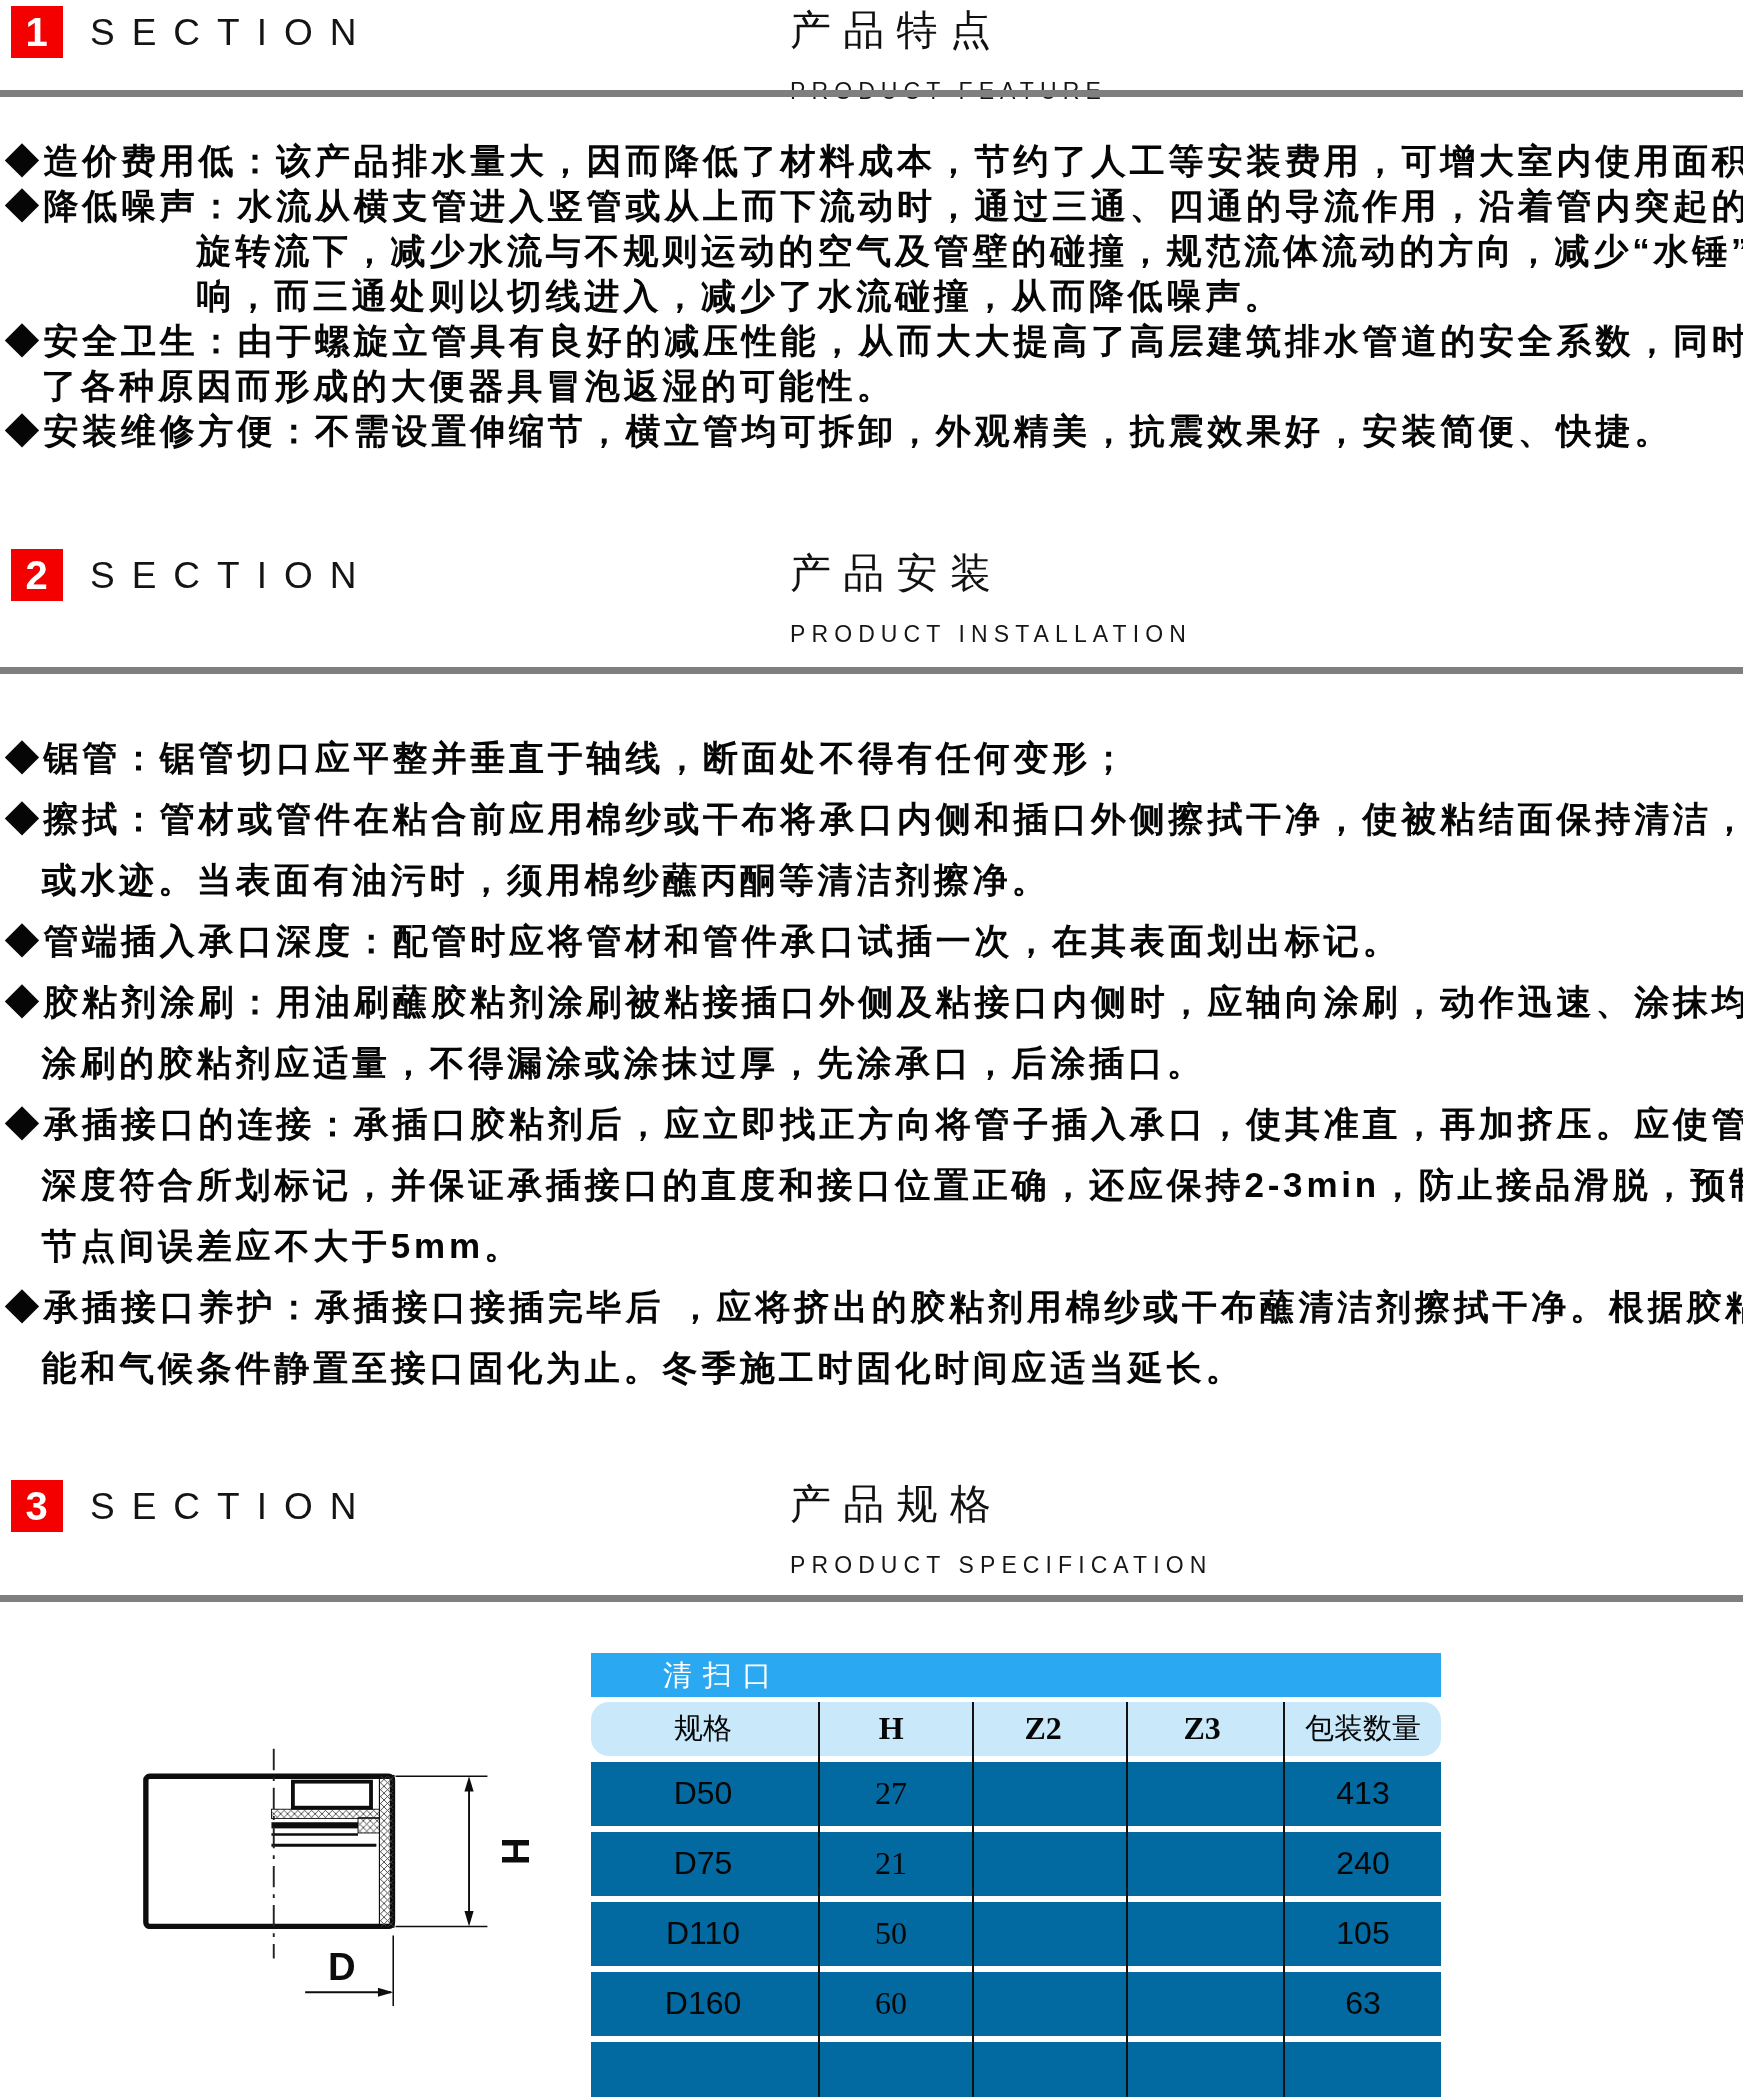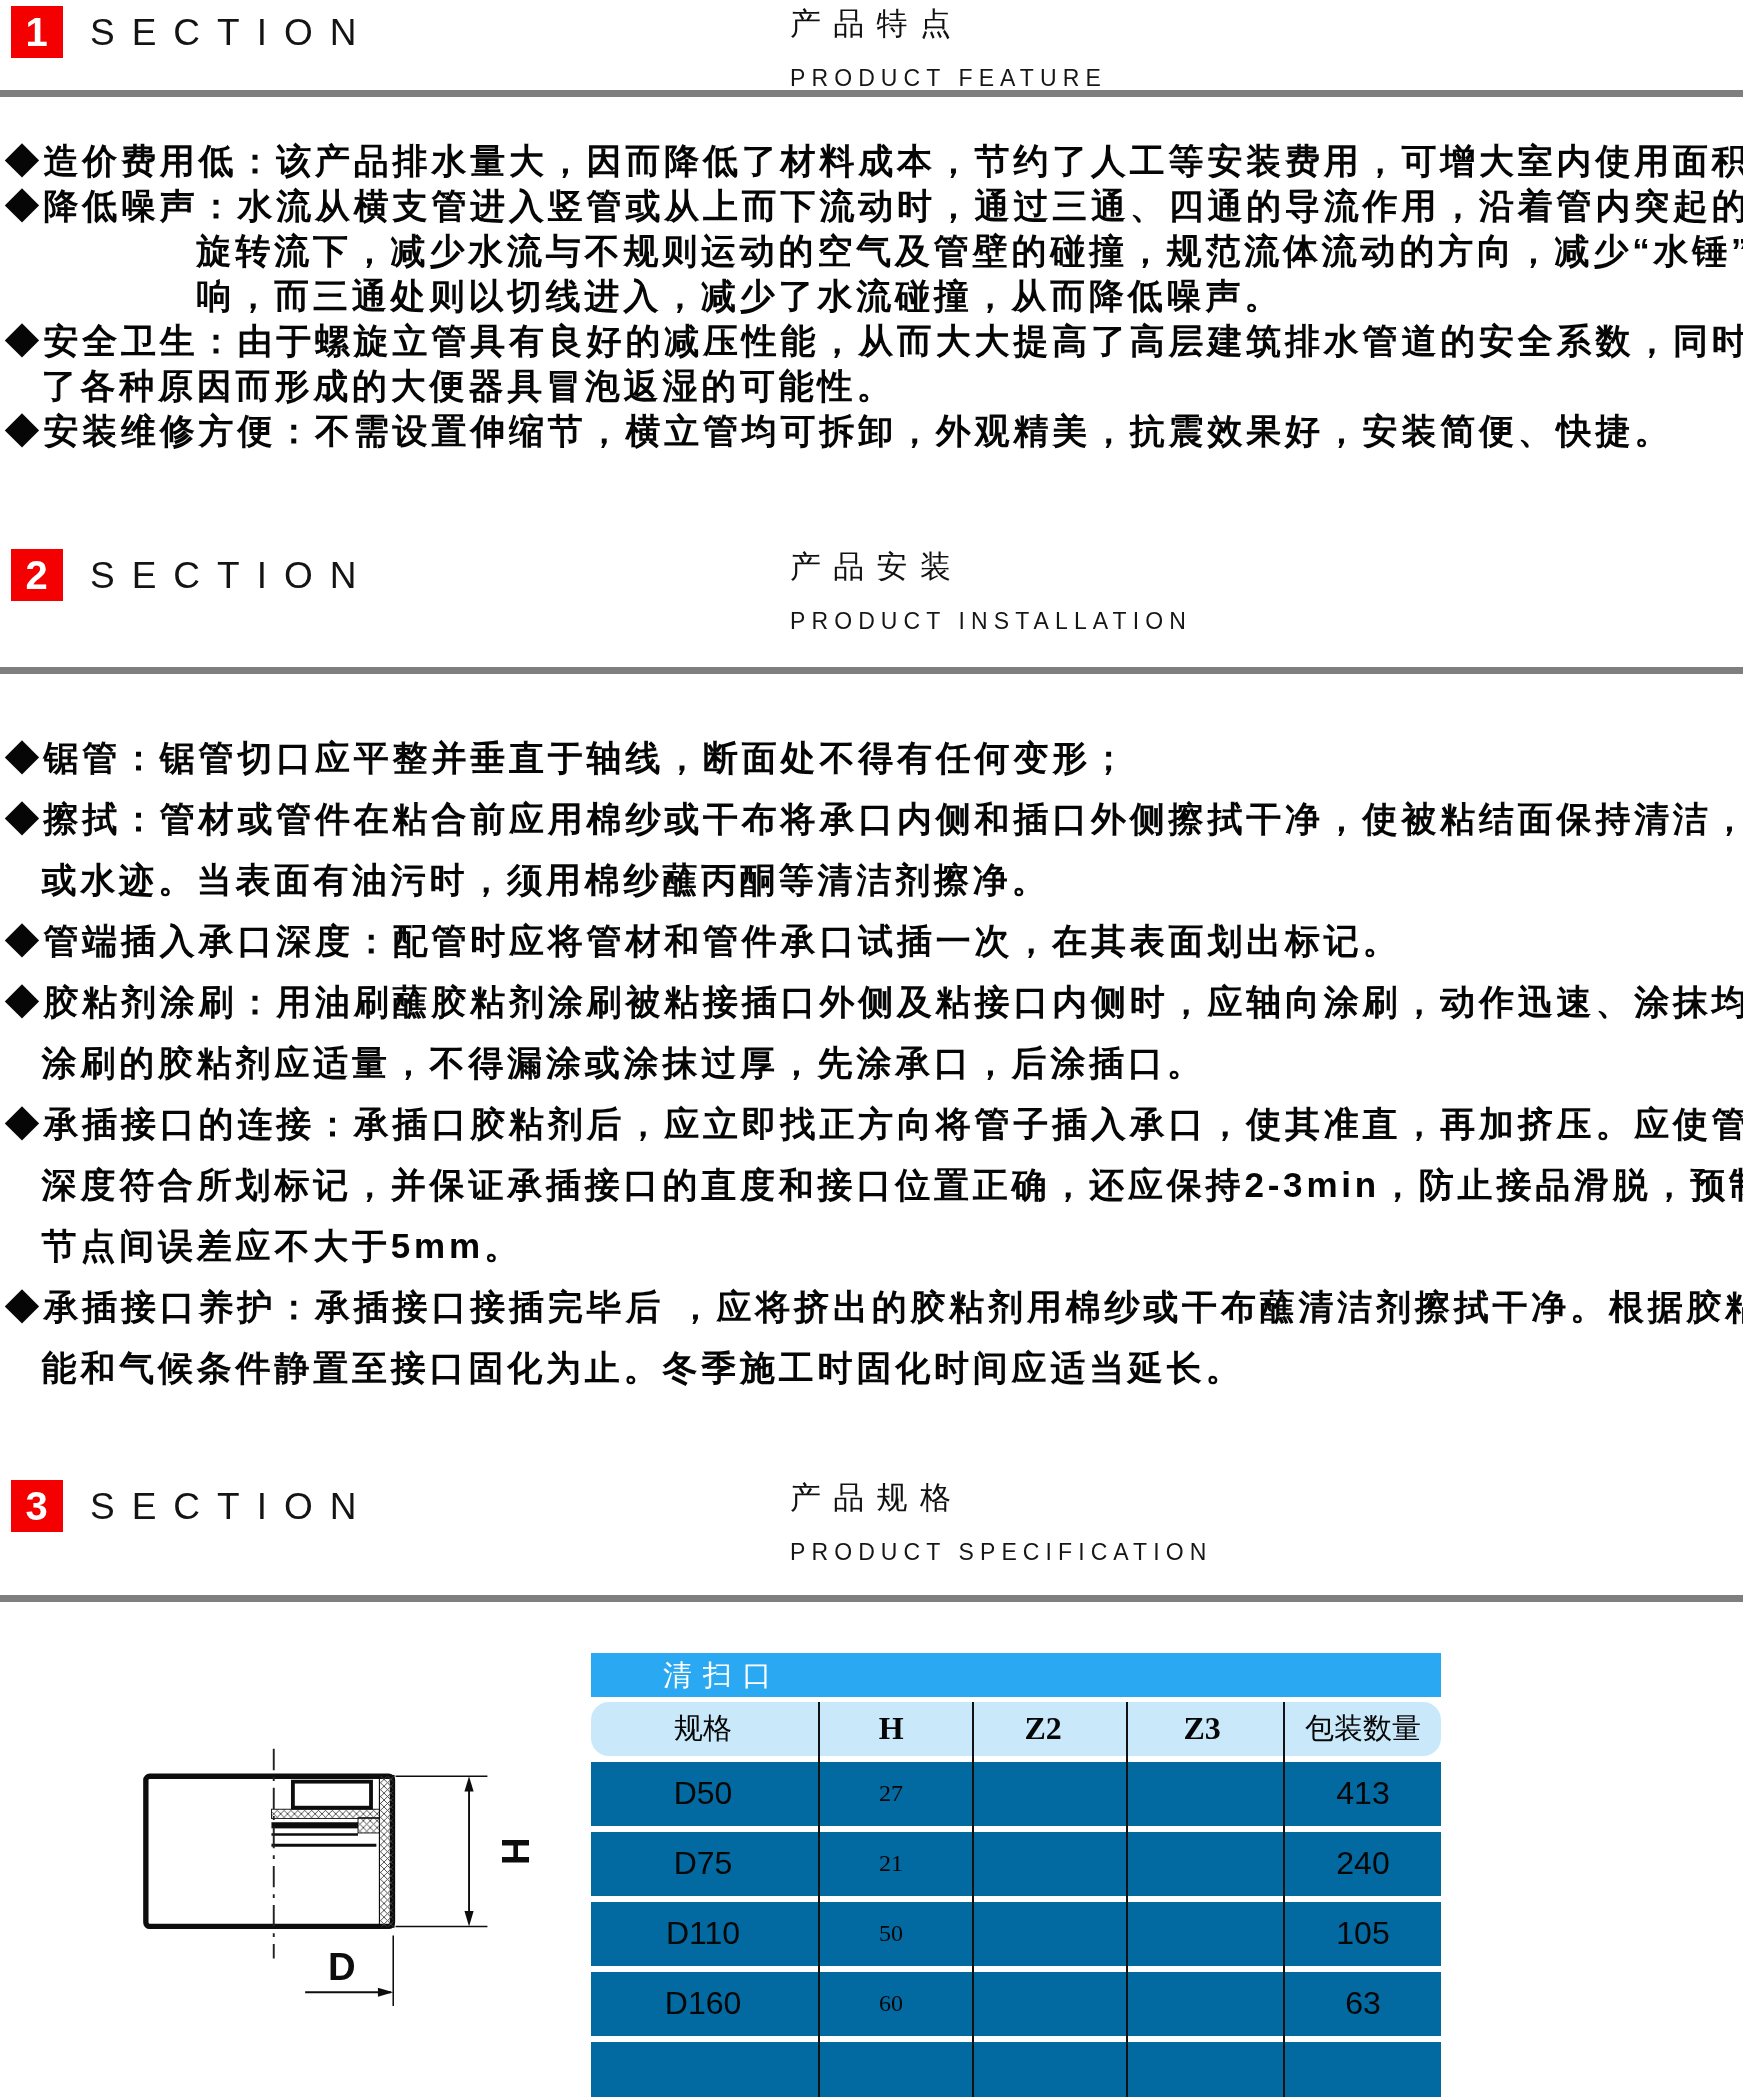--- a/index.html
+++ b/index.html
@@ -12,42 +12,42 @@
   .numbox{
     position:absolute; left:10.7px; top:0; width:52px; height:52px;
     background:#f40000; color:#ffffff; font-size:40px; font-weight:bold;
     display:flex; align-items:center; justify-content:center;
   }
   .sec-label{
     position:absolute; left:90px; top:6.1px; font-size:37px; letter-spacing:17px;
     color:#141414; white-space:nowrap;text-align:right;
   }
   .titleblock{position:absolute; left:790px; top:-3.1px; white-space:nowrap;}
-  .cn-title{font-size:31px; letter-spacing:12.3px; color:#111;}
+  .cn-title{font-size:41px; letter-spacing:12.3px; color:#111;}
   .en-title{font-size:23px; letter-spacing:6.1px; color:#161616; margin-top:20px;}
   .rule{position:absolute; left:0; width:1744px; height:7px; background:#7f7f7f;}
   
   .bullets{position:absolute; left:4.6px; white-space:nowrap;}
   .bline{font-size:35px; font-weight:bold; letter-spacing:3.8px; line-height:45px; color:#060606;}
   .bline2{font-size:35px; font-weight:bold; letter-spacing:3.8px; line-height:61px; color:#060606;}
   .ind-0{padding-left:0;}
   .ind-1{padding-left:37px;}
   .ind-2{padding-left:192px;}
   
   .spec-table{position:absolute; left:591px; top:1653px; width:850px;}
   .band{
     height:44px; background:#2aa9f2; color:#ffffff; font-size:29px;
     line-height:44px; padding-left:72px; letter-spacing:10.7px; box-sizing:border-box;
     margin-bottom:4.6px;
   }
   .trow{display:flex; margin-bottom:6.1px; background:#0369a1; height:64px; align-items:center;}
   .trow.head{background:#c9e9fa; height:54px;border-radius:18px;}
   .cell{box-sizing:border-box; text-align:center;}
   .c0{width:227px; font-size:32px;}
-  .c1,.c2,.c3{width:154px; font-family:"Liberation Serif", serif; font-size:24px;}
+  .c1,.c2,.c3{width:154px; font-family:"Liberation Serif", serif; font-size:32px;}
   .c3{width:168px;}
   .c4{width:158px; font-size:32px;}
   .head .c0,.head .c4{font-size:29px;}
   .head .c1,.head .c2,.head .c3{font-weight:bold; font-size:32px;}
   .vline{position:absolute; width:2.3px; background:#121212; top:49px; height:396px;}
   
   .diagram{position:absolute; left:115px; top:1738px;}
 </style>
 </head>
 <body>

